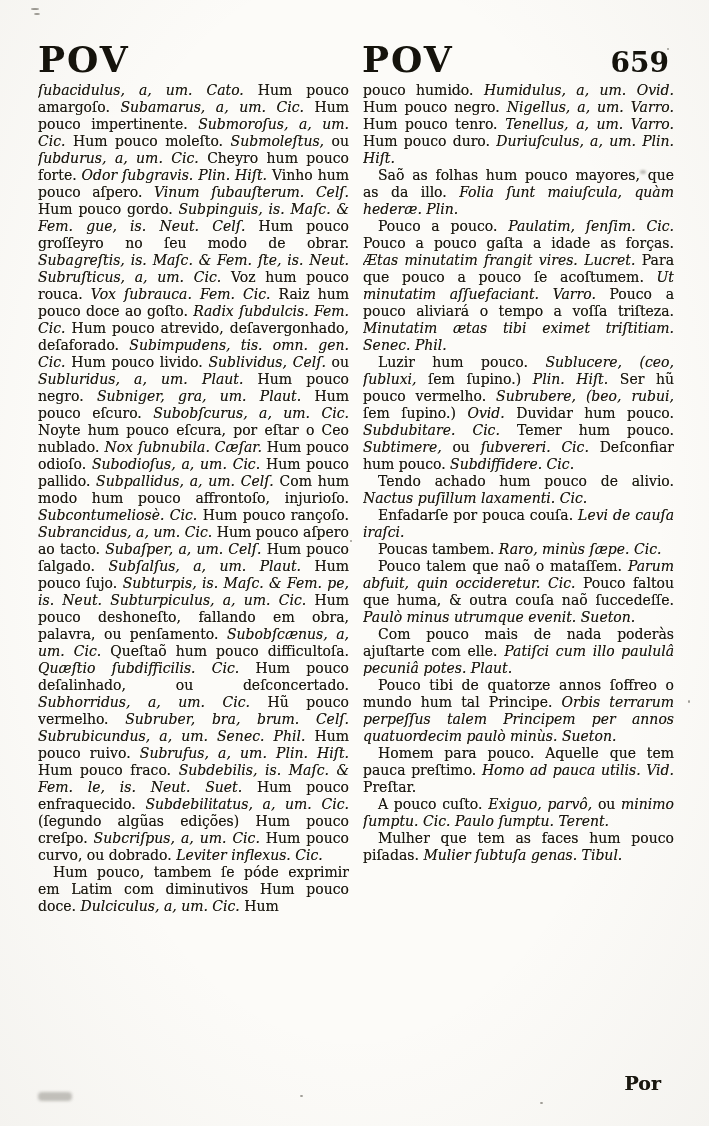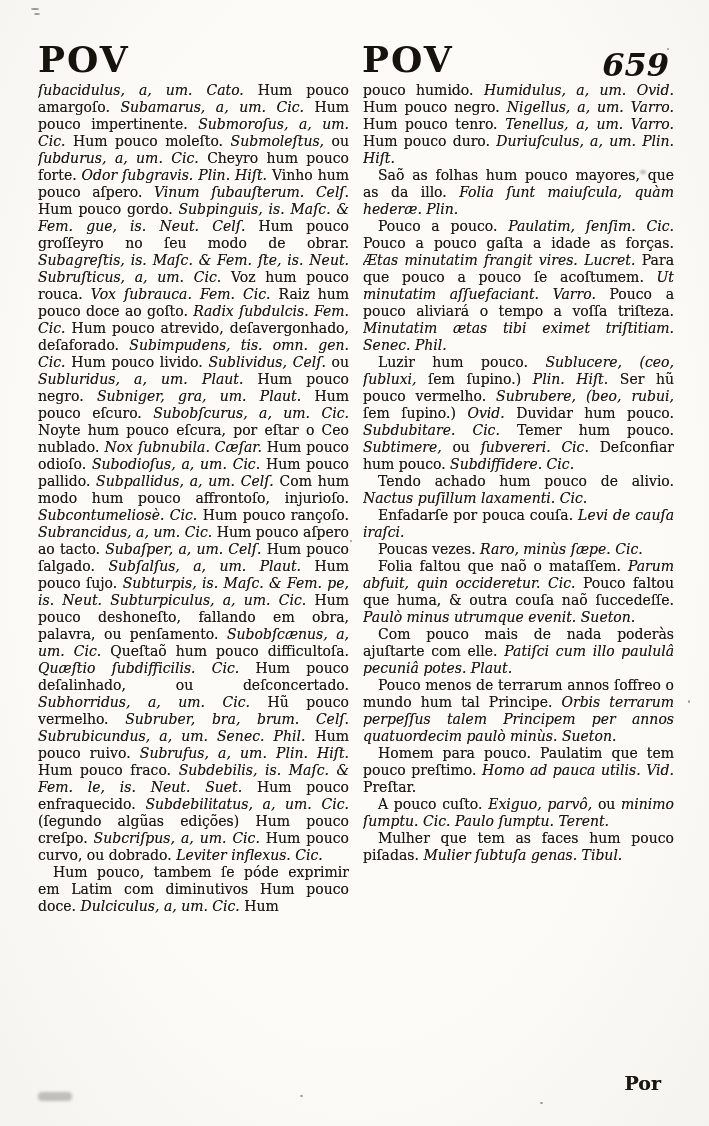--- a/index.html
+++ b/index.html
@@ -18,21 +18,21 @@
   }
   .col-title{
     position:absolute;top:38px;
     font-weight:bold;font-size:36px;letter-spacing:2px;
     color:#15130c;
   }
   .col-title.left{left:38px;width:312px;}
   .col-title.right{left:362px;width:290px;}
   .page-number{
     position:absolute;top:46px;right:40px;
-    font-weight:bold;font-style:italic;font-size:32px;
+    font-weight:bold;font-size:28px;
     color:#15130c;
   }
   .columns{
     position:absolute;left:38px;top:82px;
     display:flex;gap:14px;
   }
   .col{
     width:311px;height:1012px;overflow:hidden;
     font-size:14px;line-height:17px;
     text-align:justify;
@@ -71,25 +71,25 @@
         <p class=""><span class="lat">ſubacidulus, a, um. Cato. </span><span>Hum pouco amargoſo. </span><span class="lat">Subamarus, a, um. Cic. </span><span>Hum pouco impertinente. </span><span class="lat">Submoroſus, a, um. Cic. </span><span>Hum pouco moleſto. </span><span class="lat">Submoleſtus, </span><span>ou </span><span class="lat">ſubdurus, a, um. Cic. </span><span>Cheyro hum pouco forte. </span><span class="lat">Odor ſubgravis. Plin. Hiſt. </span><span>Vinho hum pouco aſpero. </span><span class="lat">Vinum ſubauſterum. Celſ. </span><span>Hum pouco gordo. </span><span class="lat">Subpinguis, is. Maſc. &amp; Fem. gue, is. Neut. Celſ. </span><span>Hum pouco groſſeyro no ſeu modo de obrar. </span><span class="lat">Subagreſtis, is. Maſc. &amp; Fem. ſte, is. Neut. Subruſticus, a, um. Cic. </span><span>Voz hum pouco rouca. </span><span class="lat">Vox ſubrauca. Fem. Cic. </span><span>Raiz hum pouco doce ao goſto. </span><span class="lat">Radix ſubdulcis. Fem. Cic. </span><span>Hum pouco atrevido, deſavergonhado, deſaforado. </span><span class="lat">Subimpudens, tis. omn. gen. Cic. </span><span>Hum pouco livido. </span><span class="lat">Sublividus, Celſ. </span><span>ou </span><span class="lat">Subluridus, a, um. Plaut. </span><span>Hum pouco negro. </span><span class="lat">Subniger, gra, um. Plaut. </span><span>Hum pouco eſcuro. </span><span class="lat">Subobſcurus, a, um. Cic. </span><span>Noyte hum pouco eſcura, por eſtar o Ceo nublado. </span><span class="lat">Nox ſubnubila. Cæſar. </span><span>Hum pouco odioſo. </span><span class="lat">Subodioſus, a, um. Cic. </span><span>Hum pouco pallido. </span><span class="lat">Subpallidus, a, um. Celſ. </span><span>Com hum modo hum pouco affrontoſo, injurioſo. </span><span class="lat">Subcontumeliosè. Cic. </span><span>Hum pouco rançoſo. </span><span class="lat">Subrancidus, a, um. Cic. </span><span>Hum pouco aſpero ao tacto. </span><span class="lat">Subaſper, a, um. Celſ. </span><span>Hum pouco ſalgado. </span><span class="lat">Subſalſus, a, um. Plaut. </span><span>Hum pouco ſujo. </span><span class="lat">Subturpis, is. Maſc. &amp; Fem. pe, is. Neut. Subturpiculus, a, um. Cic. </span><span>Hum pouco deshoneſto, fallando em obra, palavra, ou penſamento. </span><span class="lat">Subobſcænus, a, um. Cic. </span><span>Queſtaõ hum pouco difficultoſa. </span><span class="lat">Quæſtio ſubdifficilis. Cic. </span><span>Hum pouco deſalinhado, ou deſconcertado. </span><span class="lat">Subhorridus, a, um. Cic. </span><span>Hũ pouco vermelho. </span><span class="lat">Subruber, bra, brum. Celſ. Subrubicundus, a, um. Senec. Phil. </span><span>Hum pouco ruivo. </span><span class="lat">Subrufus, a, um. Plin. Hiſt. </span><span>Hum pouco fraco. </span><span class="lat">Subdebilis, is. Maſc. &amp; Fem. le, is. Neut. Suet. </span><span>Hum pouco enfraquecido. </span><span class="lat">Subdebilitatus, a, um. Cic. </span><span>(ſegundo algũas edições) Hum pouco creſpo. </span><span class="lat">Subcriſpus, a, um. Cic. </span><span>Hum pouco curvo, ou dobrado. </span><span class="lat">Leviter inflexus. Cic.</span></p>
         <p class="indent"><span>Hum pouco, tambem ſe póde exprimir em Latim com diminutivos Hum pouco doce. </span><span class="lat">Dulciculus, a, um. Cic. </span><span>Hum</span></p>
       </div>
     <div class="col">
         <p class=""><span>pouco humido. </span><span class="lat">Humidulus, a, um. Ovid. </span><span>Hum pouco negro. </span><span class="lat">Nigellus, a, um. Varro. </span><span>Hum pouco tenro. </span><span class="lat">Tenellus, a, um. Varro. </span><span>Hum pouco duro. </span><span class="lat">Duriuſculus, a, um. Plin. Hiſt.</span></p>
         <p class="indent"><span>Saõ as folhas hum pouco mayores, que as da illo. </span><span class="lat">Folia ſunt maiuſcula, quàm hederæ. Plin.</span></p>
         <p class="indent"><span>Pouco a pouco. </span><span class="lat">Paulatim, ſenſim. Cic. </span><span>Pouco a pouco gaſta a idade as forças. </span><span class="lat">Ætas minutatim frangit vires. Lucret. </span><span>Para que pouco a pouco ſe acoſtumem. </span><span class="lat">Ut minutatim aſſuefaciant. Varro. </span><span>Pouco a pouco aliviará o tempo a voſſa triſteza. </span><span class="lat">Minutatim ætas tibi eximet triſtitiam. Senec. Phil.</span></p>
         <p class="indent"><span>Luzir hum pouco. </span><span class="lat">Sublucere, (ceo, ſubluxi, </span><span>ſem ſupino.) </span><span class="lat">Plin. Hiſt. </span><span>Ser hũ pouco vermelho. </span><span class="lat">Subrubere, (beo, rubui, </span><span>ſem ſupino.) </span><span class="lat">Ovid. </span><span>Duvidar hum pouco. </span><span class="lat">Subdubitare. Cic. </span><span>Temer hum pouco. </span><span class="lat">Subtimere, </span><span>ou </span><span class="lat">ſubvereri. Cic. </span><span>Deſconfiar hum pouco. </span><span class="lat">Subdiffidere. Cic.</span></p>
         <p class="indent"><span>Tendo achado hum pouco de alivio. </span><span class="lat">Nactus puſillum laxamenti. Cic.</span></p>
         <p class="indent"><span>Enfadarſe por pouca couſa. </span><span class="lat">Levi de cauſa iraſci.</span></p>
-        <p class="indent"><span>Poucas vezes. </span><span class="lat">Raro, minùs ſæpe. Cic.</span></p>
-        <p class="indent"><span>Folia faltou que naõ o mataſſem. </span><span class="lat">Parum abfuit, quin occideretur. Cic. </span><span>Pouco faltou que huma, &amp; outra couſa naõ ſuccedeſſe. </span><span class="lat">Paulò minus utrumque evenit. Sueton.</span></p>
+        <p class="indent"><span>Poucas tambem. </span><span class="lat">Raro, minùs ſæpe. Cic.</span></p>
+        <p class="indent"><span>Pouco talem que naõ o mataſſem. </span><span class="lat">Parum abfuit, quin occideretur. Cic. </span><span>Pouco faltou que huma, &amp; outra couſa naõ ſuccedeſſe. </span><span class="lat">Paulò minus utrumque evenit. Sueton.</span></p>
         <p class="indent"><span>Com pouco mais de nada poderàs ajuſtarte com elle. </span><span class="lat">Patiſci cum illo paululâ pecuniâ potes. Plaut.</span></p>
-        <p class="indent"><span>Pouco menos de terrarum annos ſoffreo o mundo hum tal Principe. </span><span class="lat">Orbis terrarum perpeſſus talem Principem per annos quatuordecim paulò minùs. Sueton.</span></p>
-        <p class="indent"><span>Homem para pouco. Paulatim que tem pouco preſtimo. </span><span class="lat">Homo ad pauca utilis. Vid. </span><span>Preſtar.</span></p>
+        <p class="indent"><span>Pouco tibi de quatorze annos ſoffreo o mundo hum tal Principe. </span><span class="lat">Orbis terrarum perpeſſus talem Principem per annos quatuordecim paulò minùs. Sueton.</span></p>
+        <p class="indent"><span>Homem para pouco. Aquelle que tem pauca preſtimo. </span><span class="lat">Homo ad pauca utilis. Vid. </span><span>Preſtar.</span></p>
         <p class="indent"><span>A pouco cuſto. </span><span class="lat">Exiguo, parvô, </span><span>ou </span><span class="lat">minimo ſumptu. Cic. Paulo ſumptu. Terent.</span></p>
         <p class="indent"><span>Mulher que tem as faces hum pouco piſadas. </span><span class="lat">Mulier ſubtuſa genas. Tibul.</span></p>
       </div>
   </div>
 
   <div class="catchword">Por</div>
 
   <div class="smudge"></div>
   <div class="smudge2"></div>
   <div class="speck" style="left:31px;top:8px;width:8px;height:2px;"></div>

